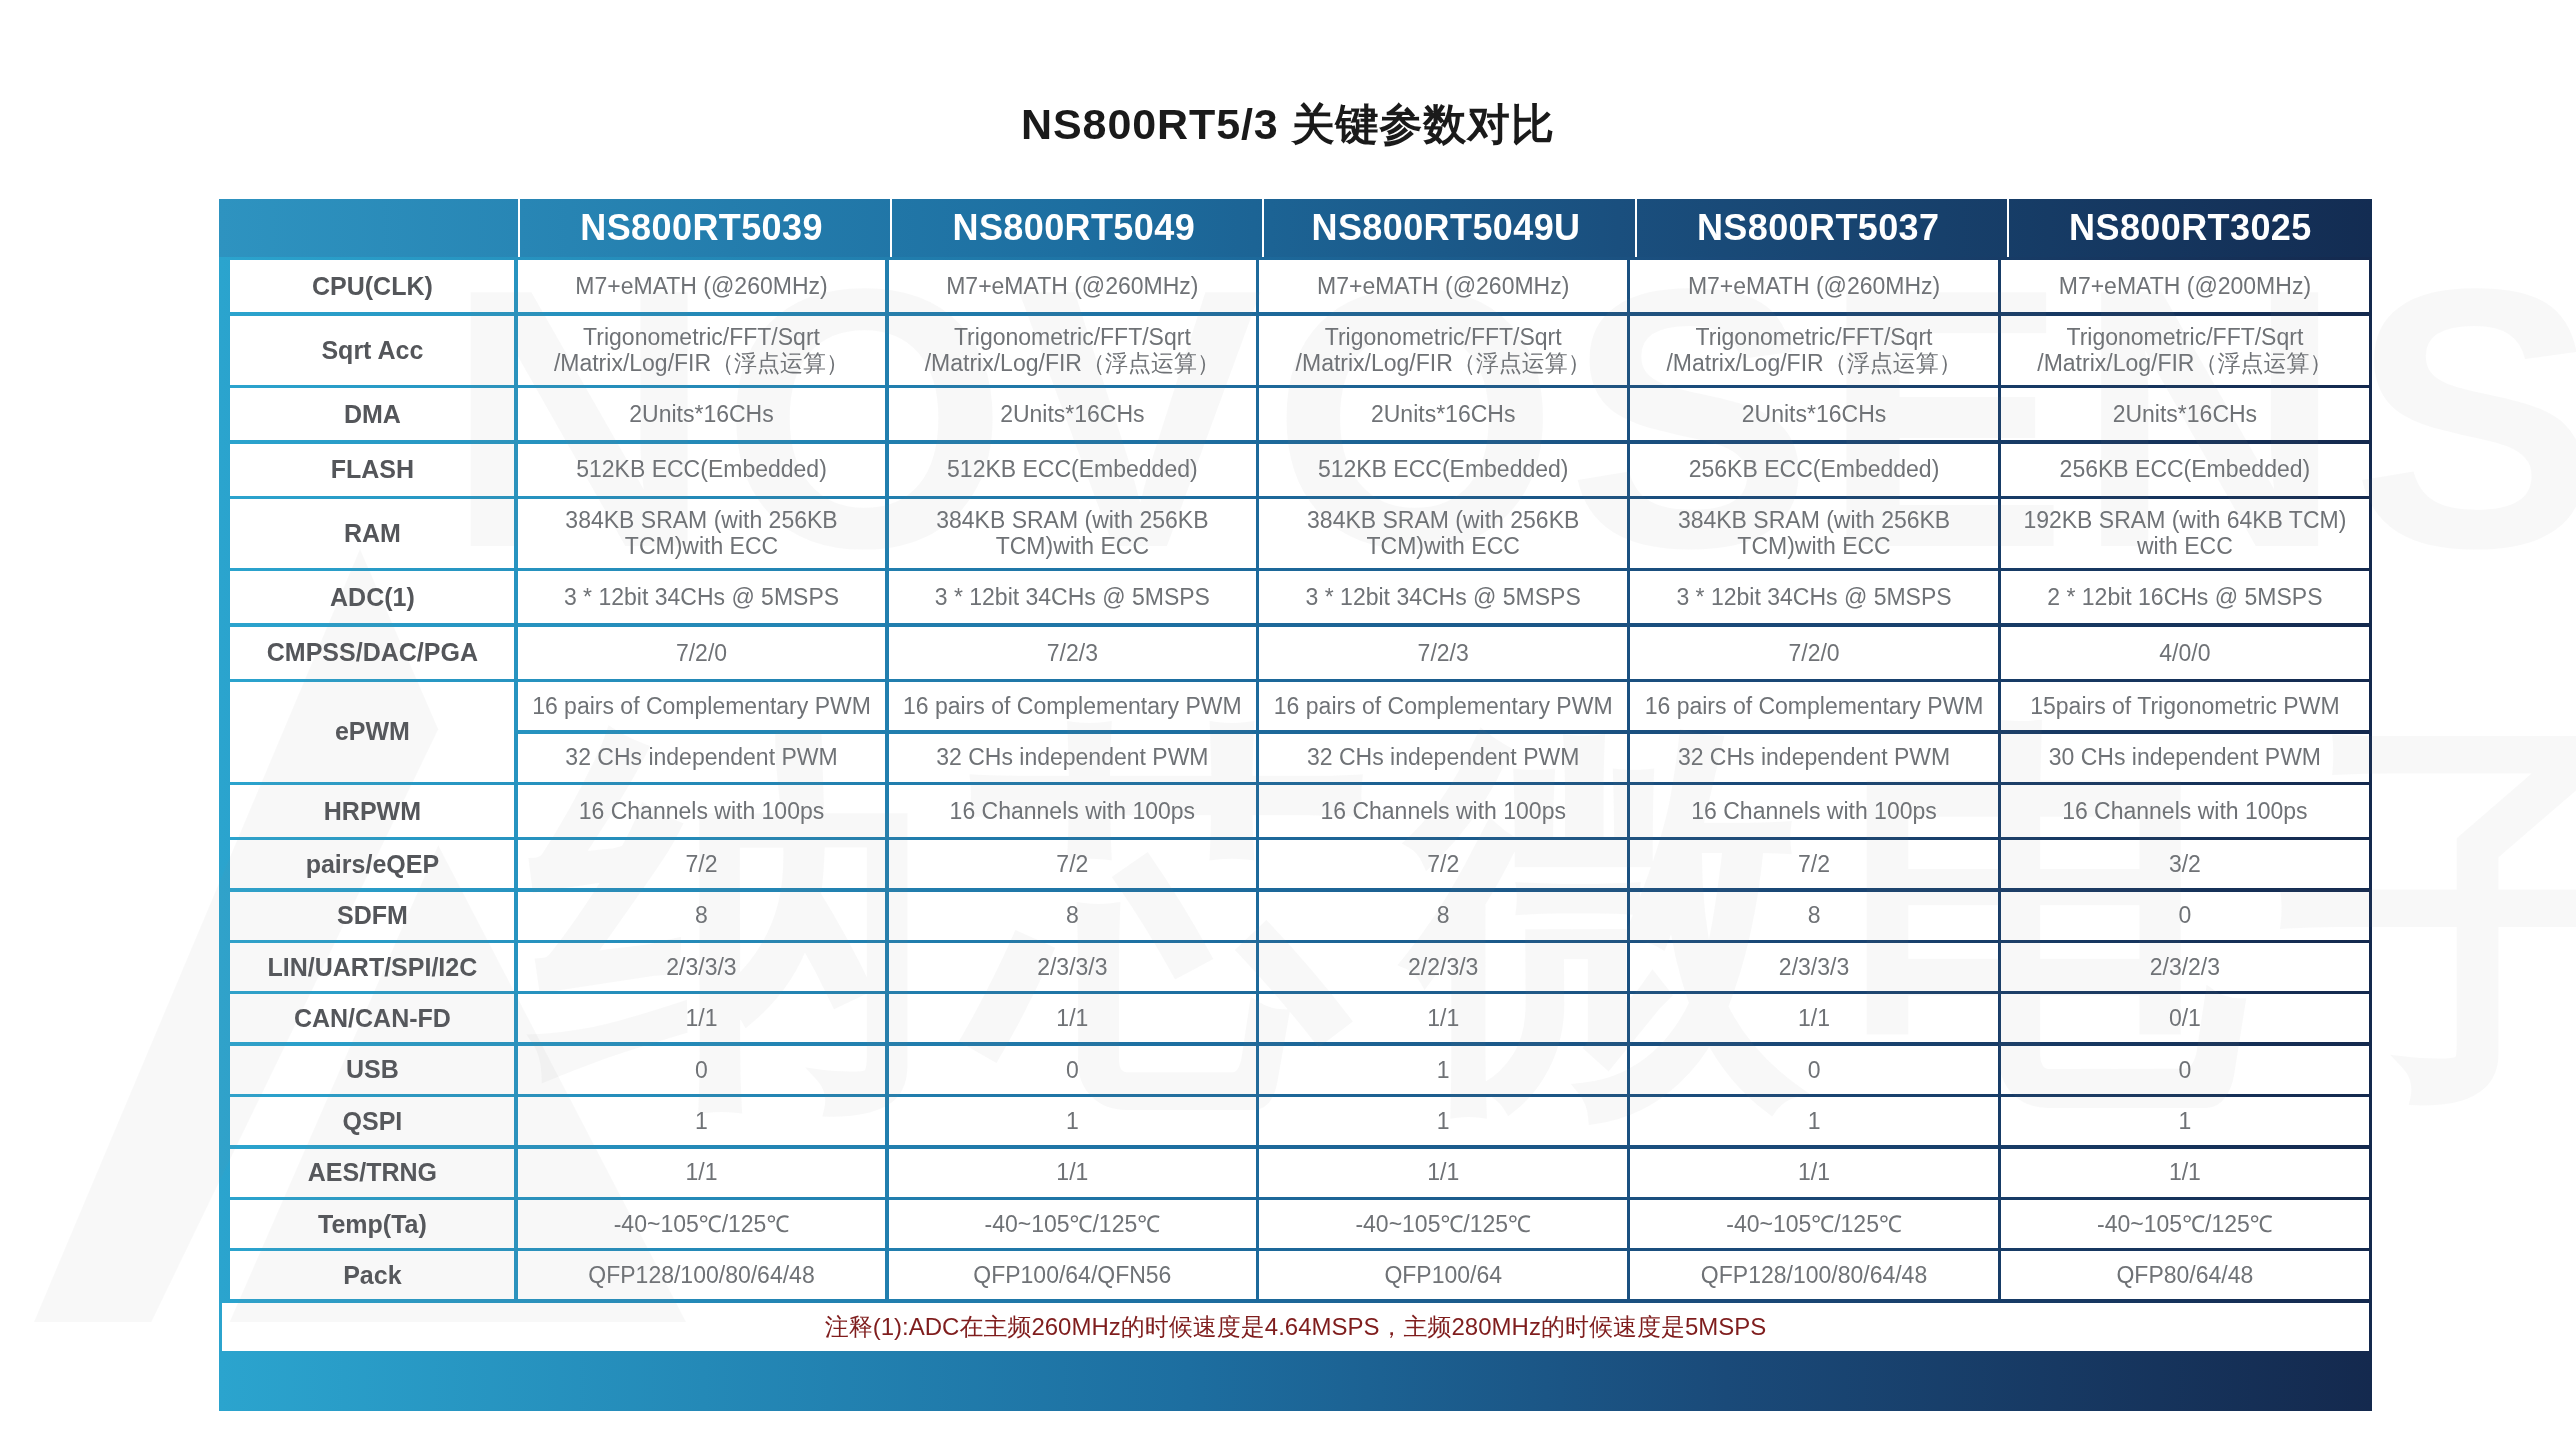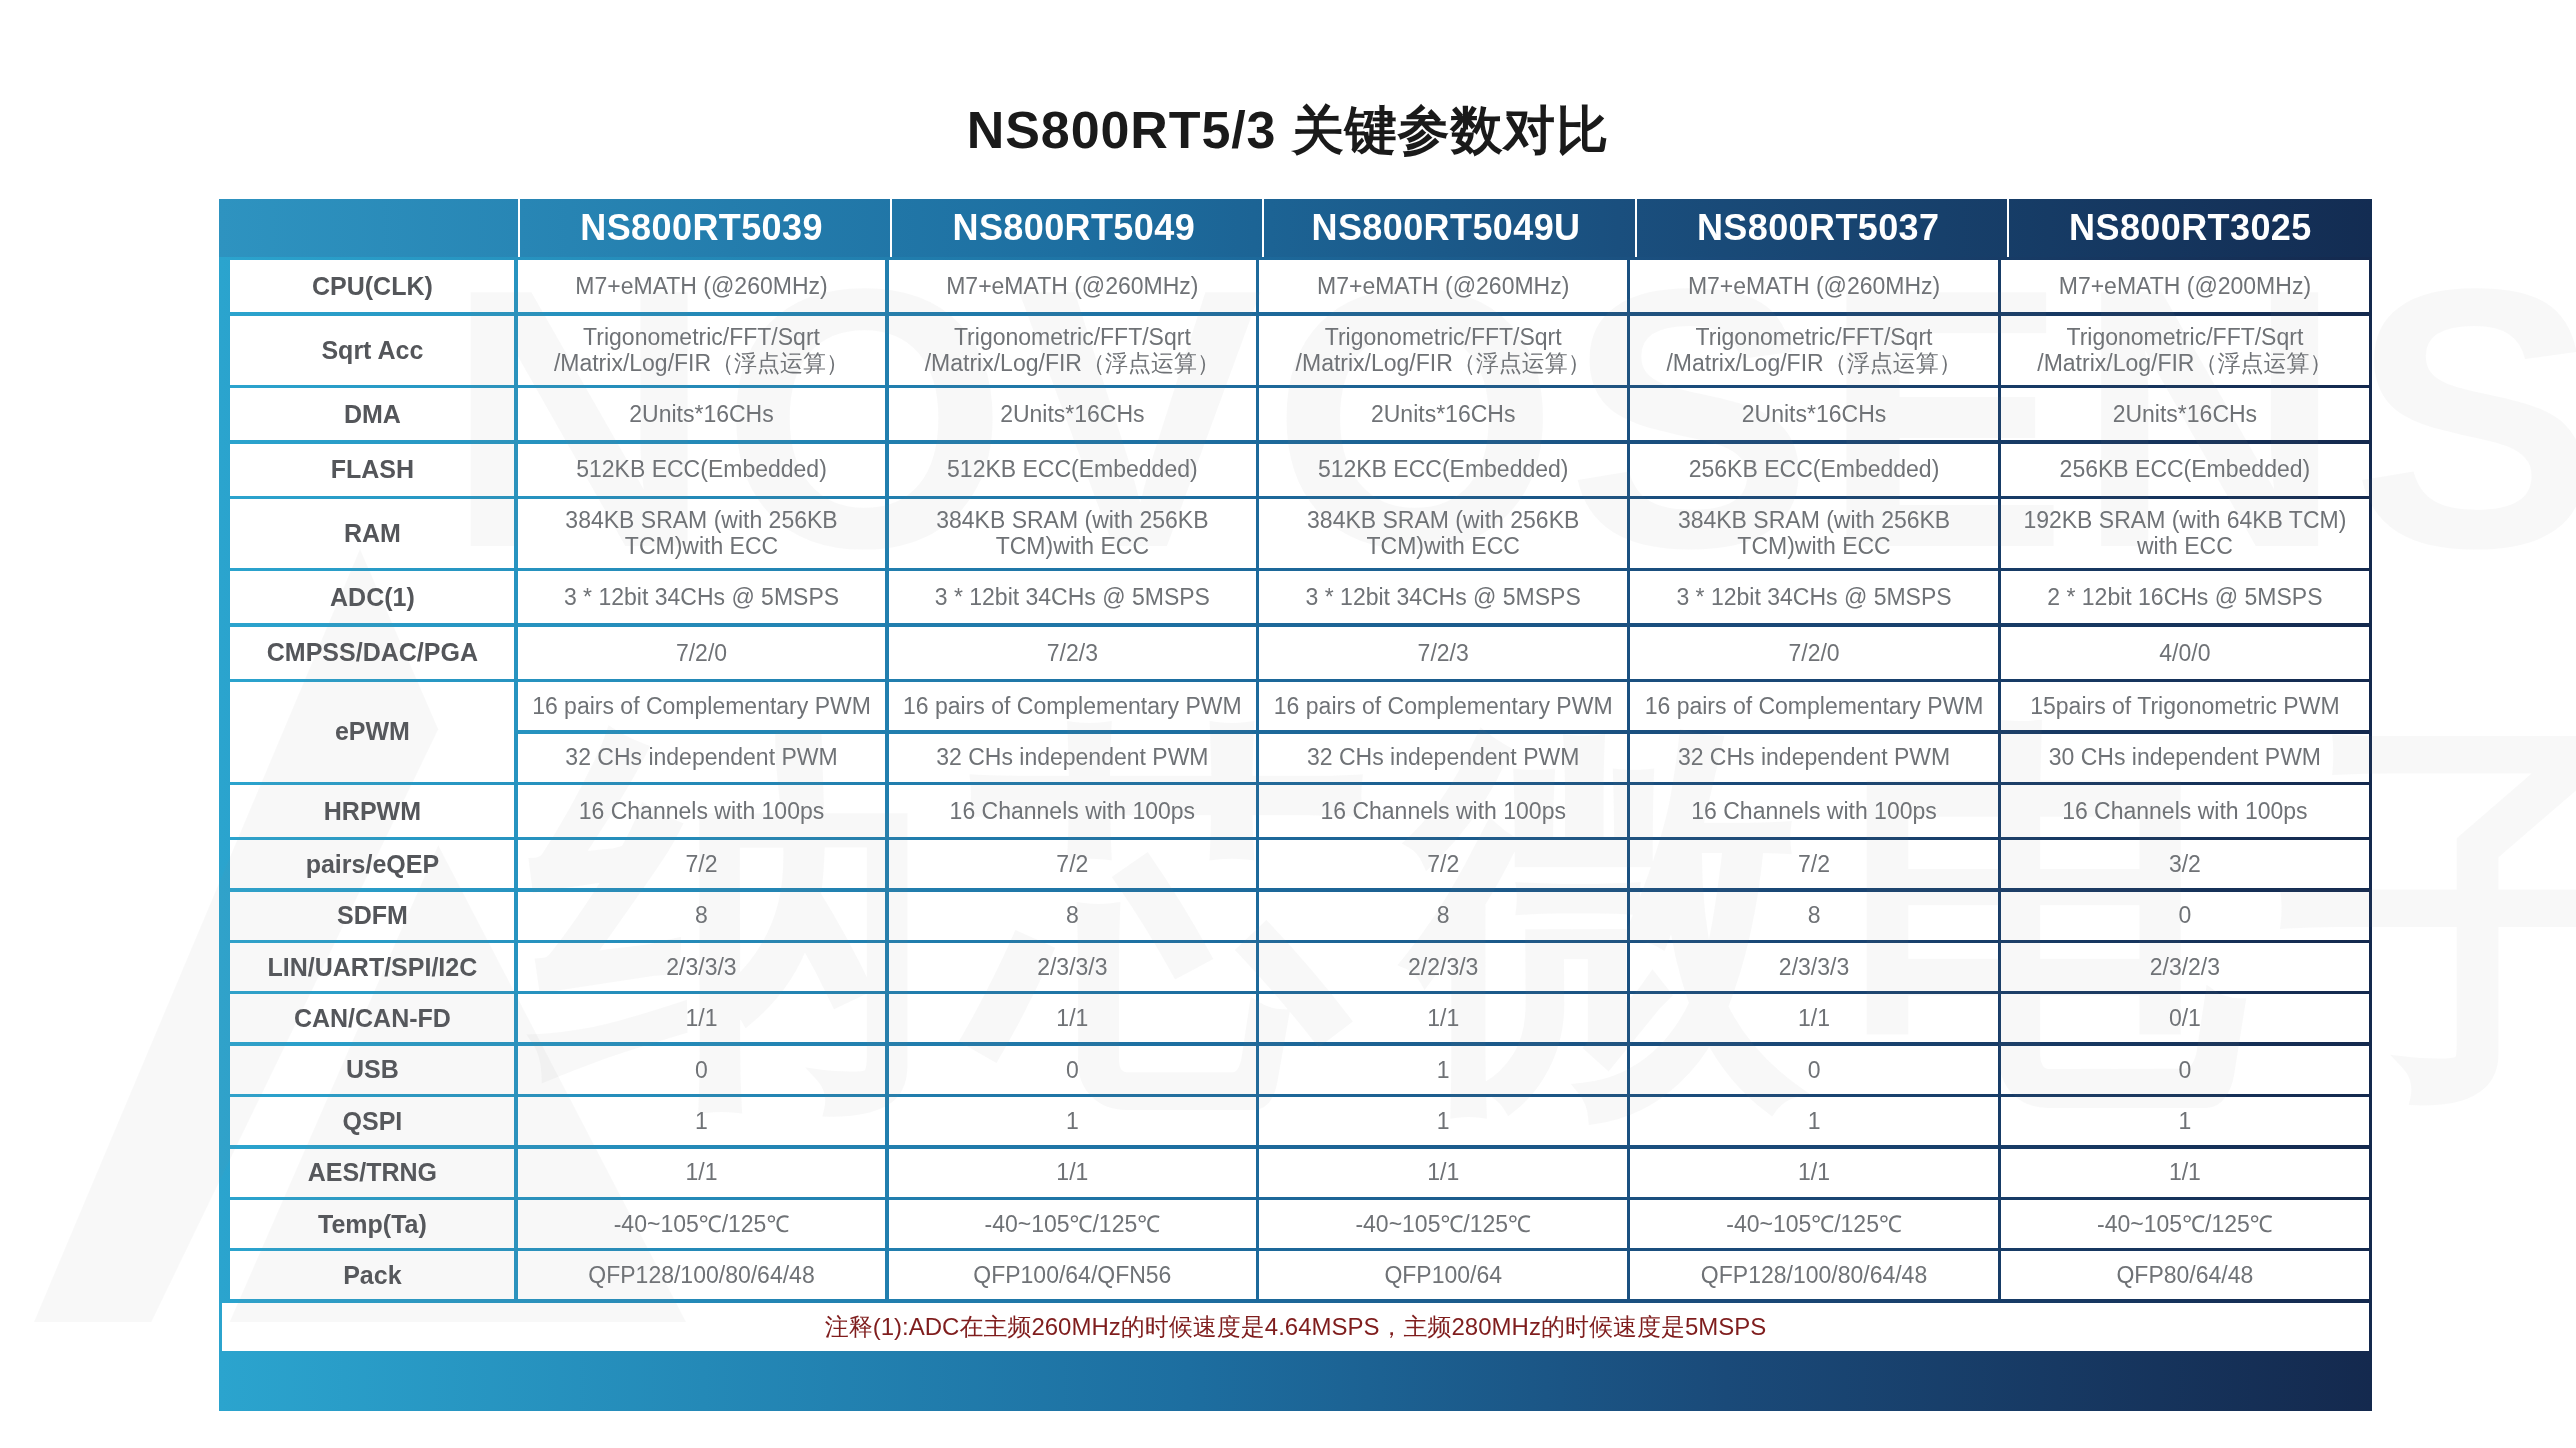--- a/index.html
+++ b/index.html
@@ -1,21 +1,21 @@
 <!DOCTYPE html>
 <html style="font-size:13.7px"><head>
 <meta charset="utf-8">
 <style>
   * { box-sizing: border-box; margin: 0; padding: 0; }
   html,body { width: 2576px; height: 1449px; background: #ffffff; overflow: hidden;
               font-family: "Liberation Sans", sans-serif; }
   .canvas { position: relative; width: 2576px; height: 1449px; background:#fff; overflow: hidden; }
 
   .page-title { position: absolute; top: 96px; left: 0; width: 100%;
-    text-align: center; font-size: 52px; font-weight: bold; color: #1a1a1a; letter-spacing: 0.9px; }
+    text-align: center; font-size: 43px; font-weight: bold; color: #1a1a1a; letter-spacing: 0.9px; }
 
   
   .wm { position: absolute; color: #8a8a8a; opacity: 0.055; font-weight: bold;
         pointer-events: none; white-space: nowrap; z-index: 5; }
   .wm-latin { top: 206px; left: 446px; font-size: 369px; letter-spacing: 8.6px; }
   .wm-cjk   { top: 652px; left: 532px; font-size: 403px; letter-spacing: 34px; }
   .wm-logo  { position:absolute; top: 549px; left: 34px; width: 652px; height: 773px;
               opacity: 0.05; z-index: 5; pointer-events: none; }
 
   .table-wrap { position: absolute; left: 219px; top: 199px; width: 2153px; z-index: 2; }

